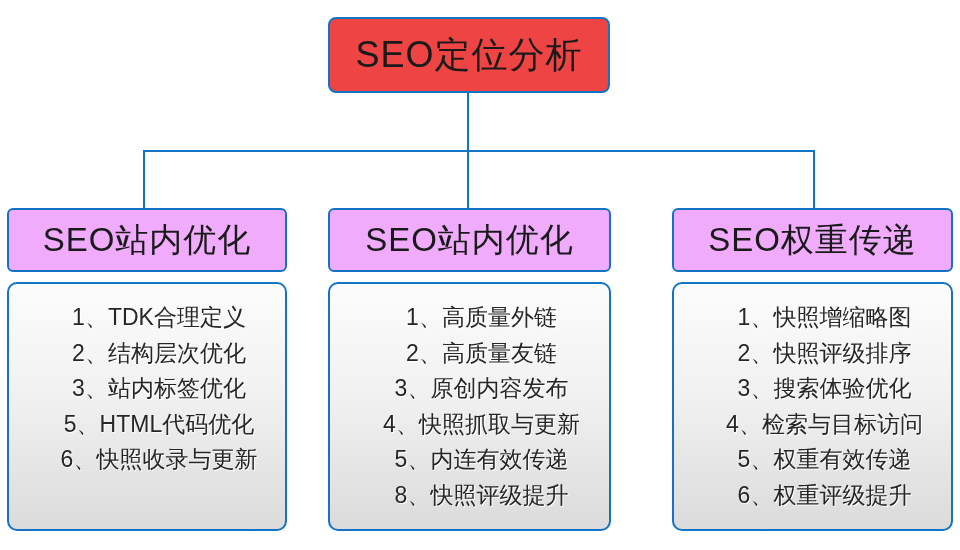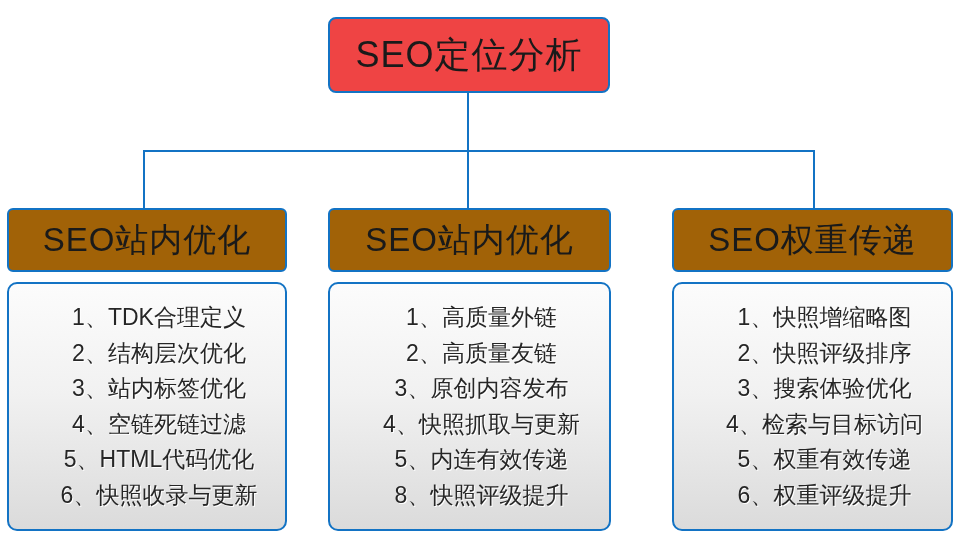--- a/index.html
+++ b/index.html
@@ -42,21 +42,21 @@
     color: #1a1a1a;
   }
 
   
   .col-header {
     position: absolute;
     top: 208px; height: 64px;
     box-sizing: border-box;
     border: 2px solid #1373c4;
     border-radius: 6px;
-    background: #a16207;
+    background: #f0abfc;
     display: flex;
     align-items: center;
     justify-content: center;
     font-size: 33px;
     letter-spacing: 1px;
     color: #1a1a1a;
   }
   
   .col-list {
     position: absolute;
@@ -91,21 +91,20 @@
   <div class="line line-left-drop"></div>
   <div class="line line-right-drop"></div>
 
   <div class="root-box">SEO定位分析</div>
 
   <div class="col-header col-1">SEO站内优化</div>
   <div class="col-list col-1">
     <div class="item">1、TDK合理定义</div>
     <div class="item">2、结构层次优化</div>
     <div class="item">3、站内标签优化</div>
-    <div class="item">4、空链死链过滤</div>
     <div class="item">5、HTML代码优化</div>
     <div class="item">6、快照收录与更新</div>
   </div>
 
   <div class="col-header col-2">SEO站内优化</div>
   <div class="col-list col-2">
     <div class="item">1、高质量外链</div>
     <div class="item">2、高质量友链</div>
     <div class="item">3、原创内容发布</div>
     <div class="item">4、快照抓取与更新</div>

